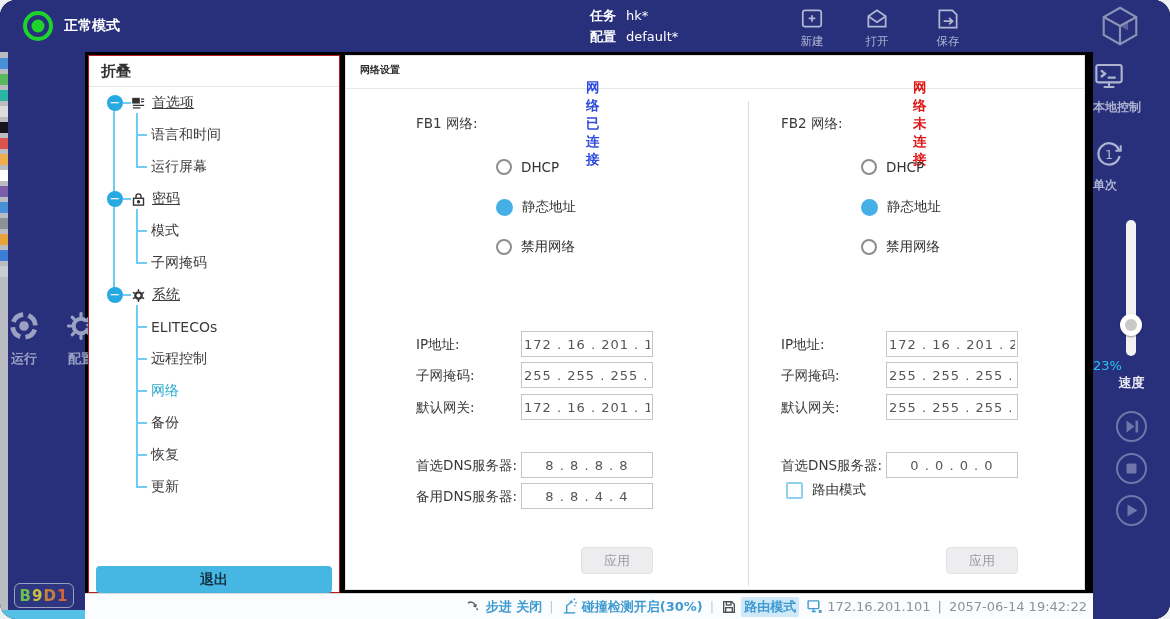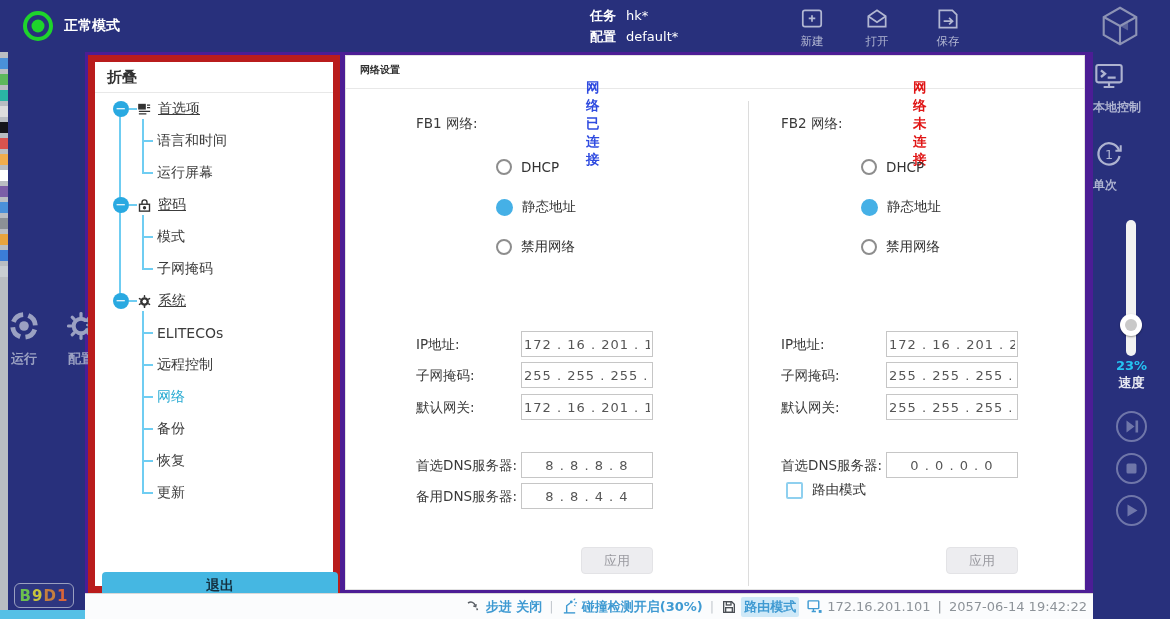--- a/index.html
+++ b/index.html
@@ -1,17 +1,17 @@
 <!DOCTYPE html>
 <html><head>
 <meta charset="utf-8">
 <style>
   html,body{margin:0;padding:0;}
   body{font-family:"DejaVu Sans","Liberation Sans",sans-serif;background:#eef0f2;}
-  #screen{position:relative;width:1170px;height:619px;overflow:hidden;background:#4c1d95;}
+  #screen{position:relative;width:1170px;height:619px;overflow:hidden;background:#000000;border-radius:16px;}
   .abs{position:absolute;}
 
   
   .topbar{left:0;top:0;width:1170px;height:52px;background:#28307c;color:#fff;}
   .mode-ind{left:22px;top:10px;width:32px;height:32px;}
   .mode-label{left:64px;top:0;height:52px;display:flex;align-items:center;font-size:14px;font-weight:bold;}
   .tc-group{left:590px;top:5px;font-size:13px;line-height:21px;}
   .tc-row{display:flex;gap:10px;}
   .tc-key{font-weight:bold;}
   .top-action{top:4px;width:56px;text-align:center;color:#b2b7d2;cursor:pointer;}
@@ -24,21 +24,21 @@
   .edge i{display:block;width:8px;height:11px;}
   .corner-strip{left:0;top:610px;width:85px;height:9px;background:#55c0e6;}
 
   
   .lrail{left:8px;top:52px;width:77px;height:558px;background:#28307c;display:flex;flex-direction:row;align-items:center;padding-top:16px;box-sizing:border-box;gap:25px;}
   .rail-item{width:70px;text-align:center;color:#9ba1c2;cursor:pointer;}
   .rail-item .rlabel{display:block;font-size:13px;margin-top:4px;font-weight:bold;}
   .badge{left:14px;top:583px;width:58px;height:23px;border:1px solid #9aa0c0;border-radius:6px;display:flex;align-items:center;justify-content:center;font-weight:bold;font-size:15px;letter-spacing:1px;background:rgba(255,255,255,0.03);}
 
   
-  .tree-panel{left:88px;top:55px;width:252px;height:538px;background:#fff;border:7px solid #b91c1c;box-sizing:border-box;}
+  .tree-panel{left:88px;top:55px;width:252px;height:538px;background:#fff;border:1px solid #b91c1c;box-sizing:border-box;}
   .panel-title{position:absolute;left:12px;top:6px;font-size:15px;font-weight:bold;color:#333;}
   .panel-hr{position:absolute;left:0;top:30px;width:100%;height:1px;background:#e8e8e8;}
   .tline{position:absolute;left:24px;width:2px;background:#6fcdf2;}
   .cline{position:absolute;left:47px;width:2px;background:#6fcdf2;}
   .toggle{position:absolute;left:18px;width:16px;height:16px;border-radius:50%;background:#29a9e1;color:#fff;font-size:13px;line-height:15px;text-align:center;cursor:pointer;}
   .toggle::after{content:"";position:absolute;left:16px;top:7px;width:8px;height:2px;background:#6fcdf2;}
   .trow{position:absolute;height:20px;display:flex;align-items:center;font-size:14px;color:#3c3c3c;cursor:pointer;white-space:nowrap;}
   .trow.group{left:42px;gap:6px;text-decoration:underline;}
   .trow.child{left:62px;}
   .trow.child::before{content:"";position:absolute;left:-15px;top:9px;width:11px;height:2px;background:#6fcdf2;}
@@ -73,21 +73,21 @@
   .apply-btn{position:absolute;top:455px;width:72px;height:27px;background:#ededf0;border:1px solid #e3e3e6;border-radius:4px;color:#9a9aa0;font-size:13px;font-family:inherit;}
   .col1 .apply-btn{left:235px;} .col2 .apply-btn{left:197px;}
 
   
   .rrail{left:1093px;top:52px;width:77px;height:567px;background:#28307c;color:#9ba1c2;}
   .r-item{position:absolute;width:77px;text-align:left;cursor:pointer;}
   .r-item .rlabel{display:block;font-size:12px;margin-top:3px;font-weight:bold;color:#aeb3d0;}
   .slider-track{position:absolute;left:33px;top:168px;width:10px;height:136px;background:#f2f2f2;border-radius:5px;cursor:pointer;}
   .slider-thumb{position:absolute;left:27px;top:262px;width:22px;height:22px;border-radius:50%;background:#fff;box-shadow:0 1px 2px rgba(0,0,0,.4);cursor:grab;}
   .slider-thumb::after{content:"";position:absolute;left:5px;top:5px;width:12px;height:12px;border-radius:50%;background:#c9c9c9;}
-  .speed-val{position:absolute;left:0;top:306px;width:77px;text-align:center;font-size:13px;font-weight:bold;color:#25c3f2;}
+  .speed-val{position:absolute;left:0;top:306px;width:77px;font-size:13px;font-weight:normal;color:#25c3f2;}
   .speed-lbl{position:absolute;left:0;top:322px;width:77px;text-align:center;font-size:13px;font-weight:bold;color:#e8e9f2;}
   .pbtn{position:absolute;left:22px;width:33px;height:33px;cursor:pointer;opacity:.55;}
 
   
   .statusbar{left:85px;top:593px;width:1008px;height:26px;background:#fbfcfd;border-top:1px solid #d8d8d8;display:flex;align-items:center;justify-content:flex-end;gap:7px;padding-right:6px;box-sizing:border-box;font-size:13px;white-space:nowrap;}
   .sb-blue{color:#3f9ad2;font-weight:bold;}
   .sb-gray{color:#8d9399;}
   .sb-sep{color:#c5cad0;}
   .sb-item{display:flex;align-items:center;gap:4px;cursor:pointer;}
   .fm-hl{background:#cfe9f8;border-radius:2px;padding:1px 3px;}

